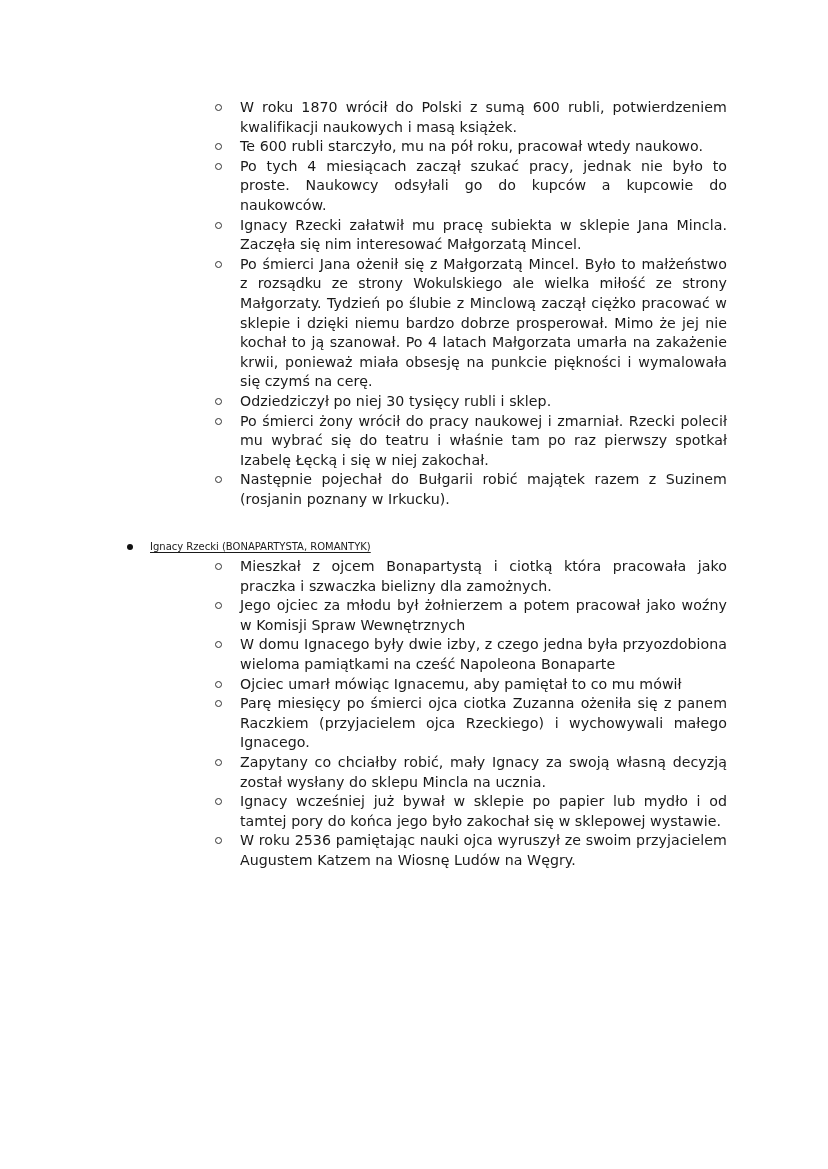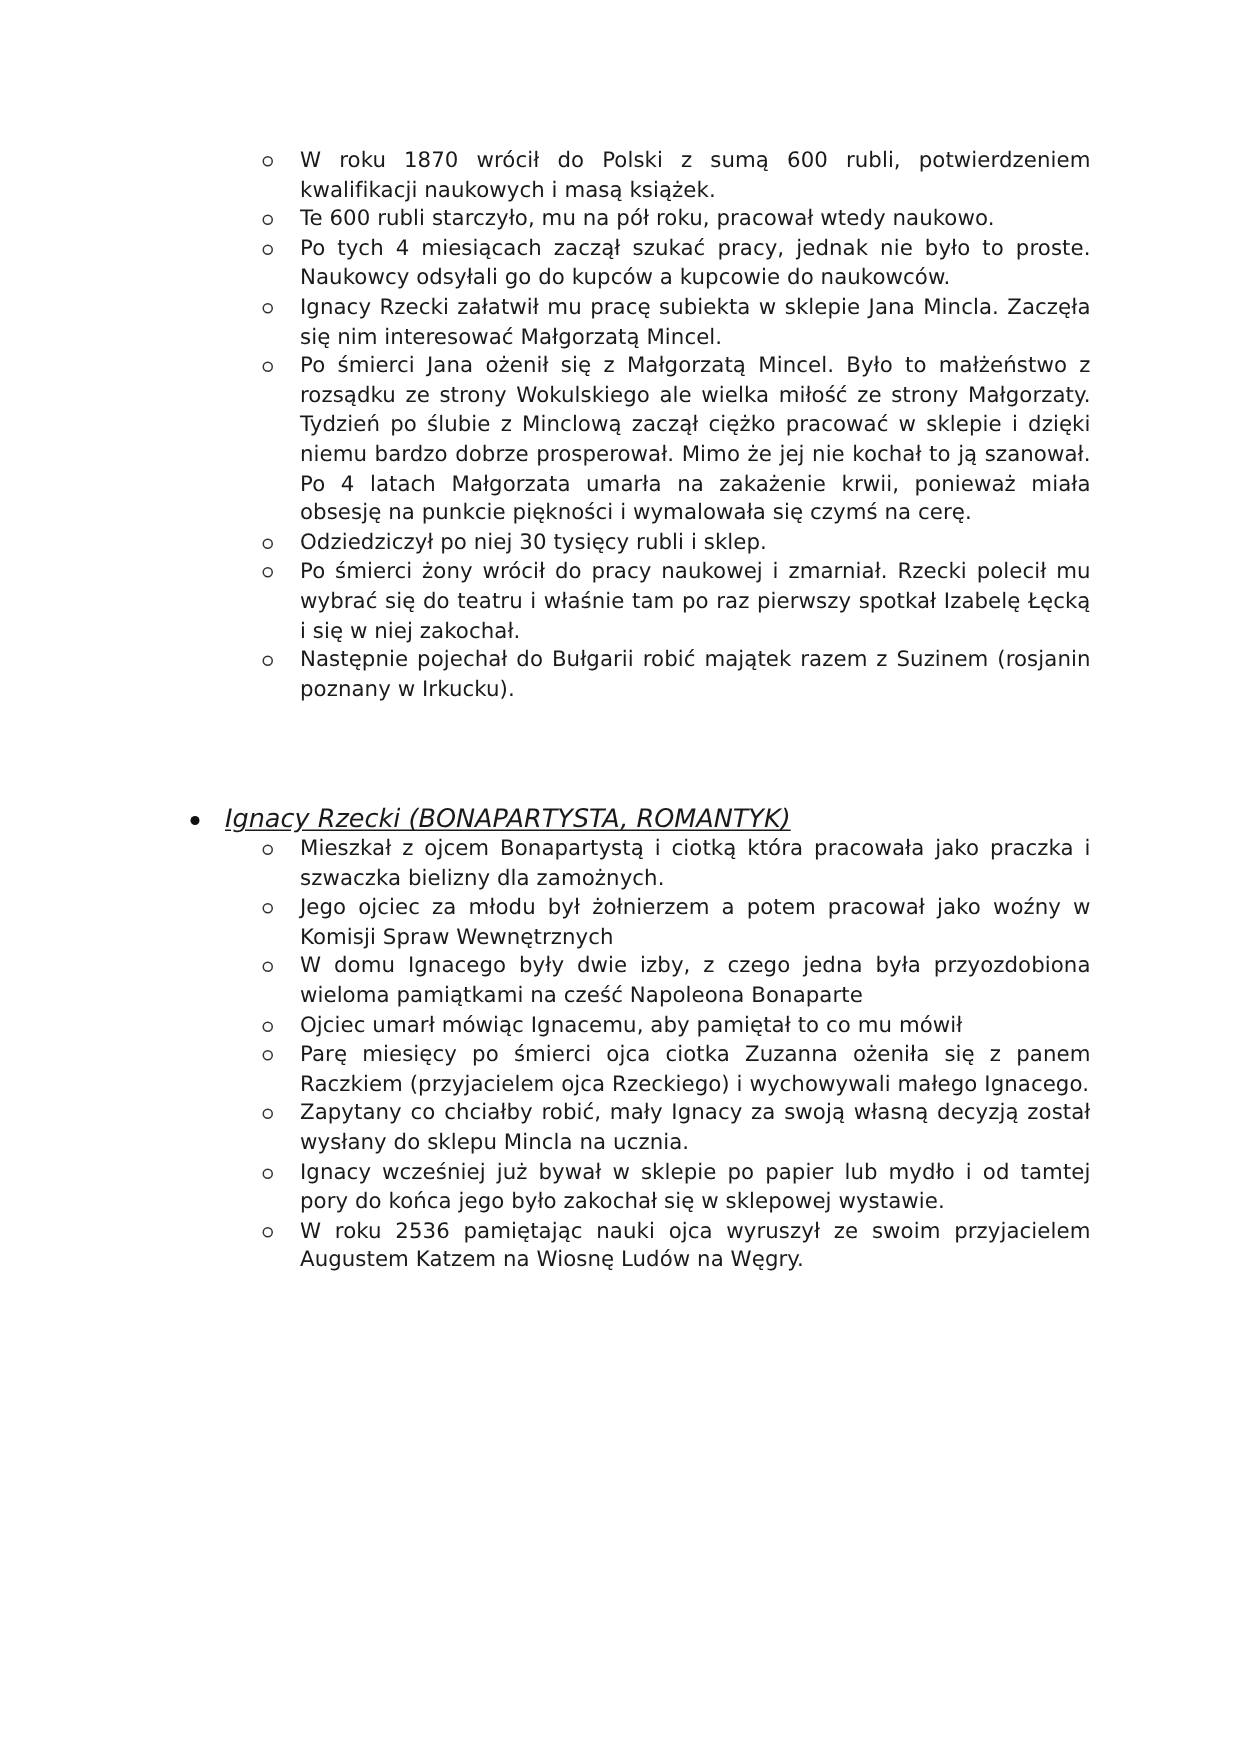--- a/index.html
+++ b/index.html
@@ -33,38 +33,38 @@
       left: 200px;
       width: 527px;
     }
     .sub-item {
       position: relative;
       font-size: 14.2px;
       line-height: 19.6px;
       text-align: justify;
       letter-spacing: 0.05px;
       word-spacing: 0px;
+      margin-left: 40px;
     }
     .sub-bullet {
       position: absolute;
       left: -25px;
       top: 6px;
       width: 5px;
       height: 5px;
       border: 1.2px solid #333;
       border-radius: 50%;
       box-sizing: content-box;
     }
     .top-item {
       position: absolute;
       left: 150px;
       top: 537px;
-      font-size: 17px;
+      font-size: 10px;
       line-height: 19.6px;
-      font-style: italic;
     }
     .top-bullet {
       position: absolute;
       left: -23px;
       top: 7px;
       width: 6px;
       height: 6px;
       background: #111;
       border-radius: 50%;
     }

